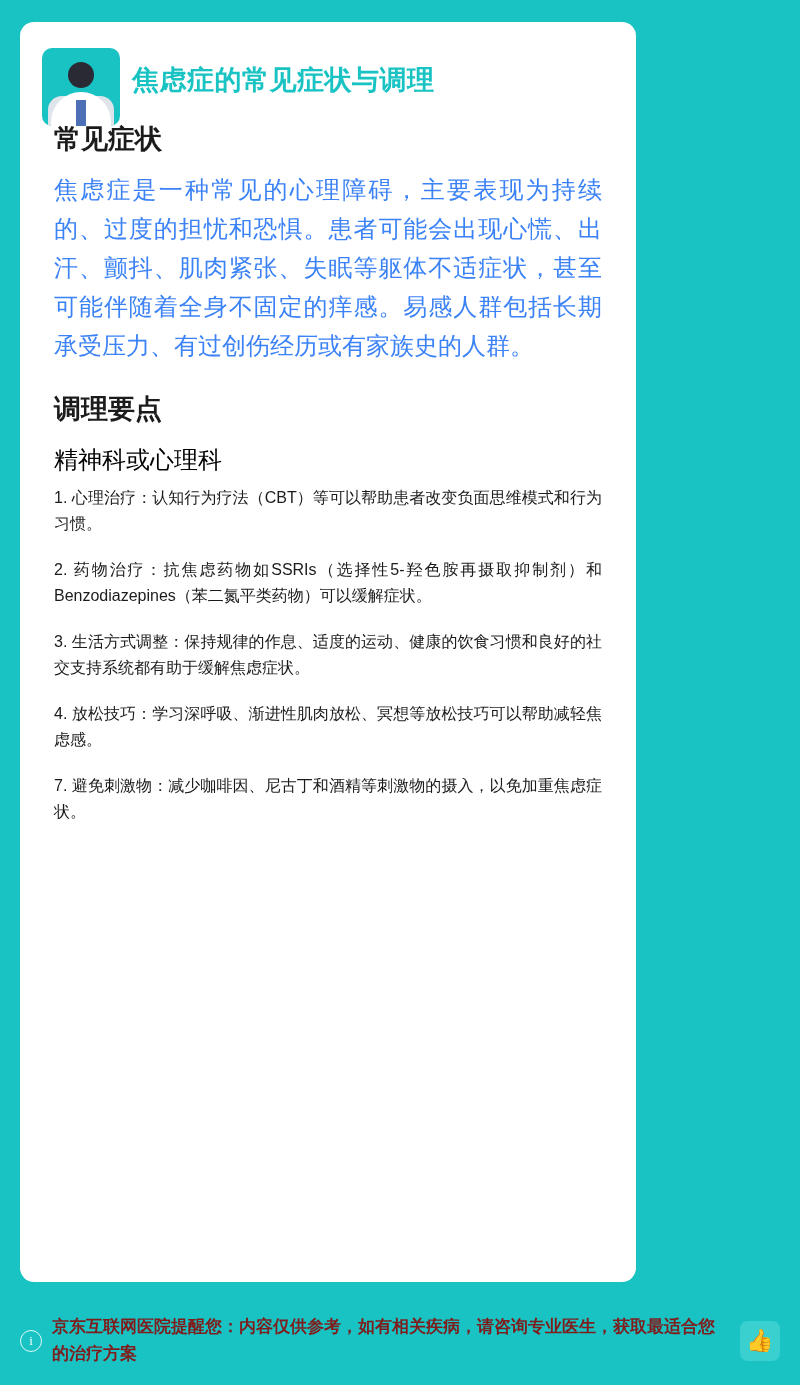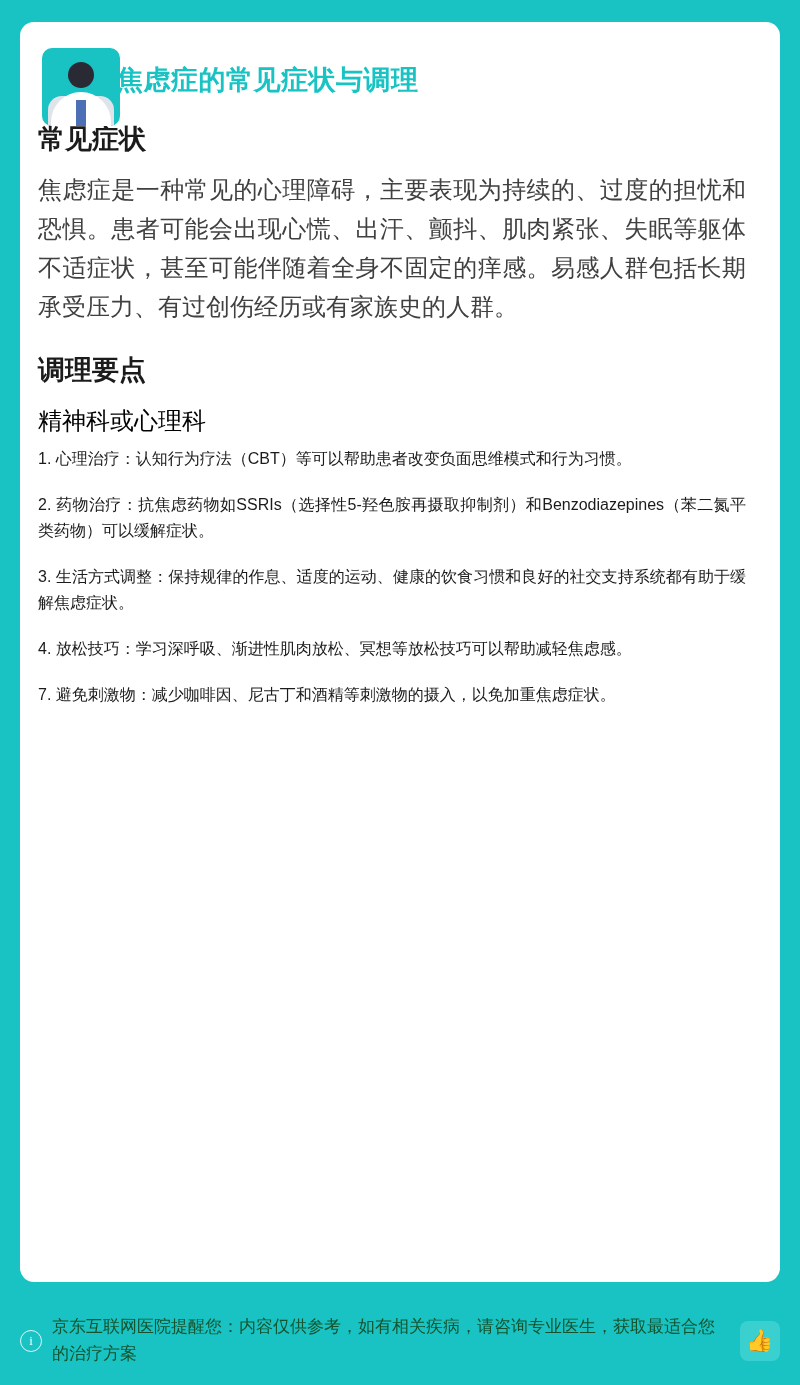--- a/index.html
+++ b/index.html
@@ -18,24 +18,24 @@
     width: 800px;
     height: 1385px;
     background: #19c3c3;
     box-sizing: border-box;
     padding: 22px 20px 20px 20px;
   }
   .card {
     position: relative;
     background: #ffffff;
     border-radius: 14px;
-    width: 760px;
+    width: 616px;
     min-height: 1260px;
     box-sizing: border-box;
-    padding: 42px 34px 30px 18px;
+    padding: 42px 34px 30px 34px;
   }
   
   .avatar {
     position: absolute;
     left: 22px;
     top: 26px;
     width: 78px;
     height: 78px;
     border-radius: 10px;
     background: #19c3c3;
@@ -97,21 +97,21 @@
     margin: 26px 0 14px 0;
     font-size: 27px;
     font-weight: bold;
     color: #1b1b1b;
     line-height: 1.3;
   }
   h2.section.first { margin-top: 15px; }
   p.para {
     margin: 0 0 10px 0;
     font-size: 24px;
-    color: #404040;
+    color: #3b82f6;
     line-height: 1.62;
     text-align: justify;
   }
   p.plain {
     margin: 0 0 6px 0;
     font-size: 24px;
     color: #000000;
     line-height: 1.6;
   }
   ol.points {
@@ -143,23 +143,24 @@
     border: 1px solid rgba(255,255,255,0.85);
     color: rgba(255,255,255,0.95);
     font-size: 13px;
     line-height: 19px;
     text-align: center;
     font-family: "Liberation Serif", serif;
   }
   .footer .disclaimer {
     flex: 1 1 auto;
     font-size: 17px;
-    color: #14532d;
+    color: #7f1d1d;
     line-height: 1.55;
     font-family: "Liberation Sans", sans-serif;
+    font-weight: bold;
   }
   .thumb {
     flex: 0 0 auto;
     width: 40px;
     height: 40px;
     border-radius: 8px;
     background: #3ad0d0;
     position: relative;
   }
   .thumb .hand {

